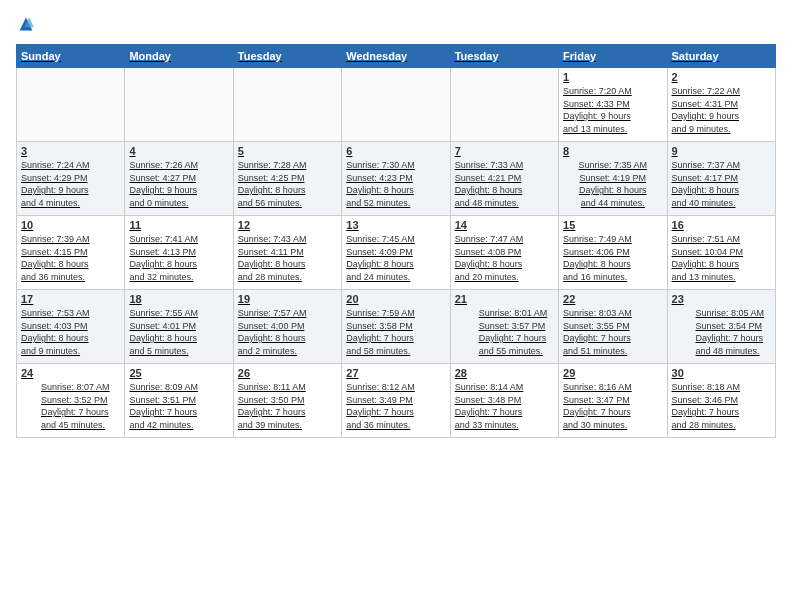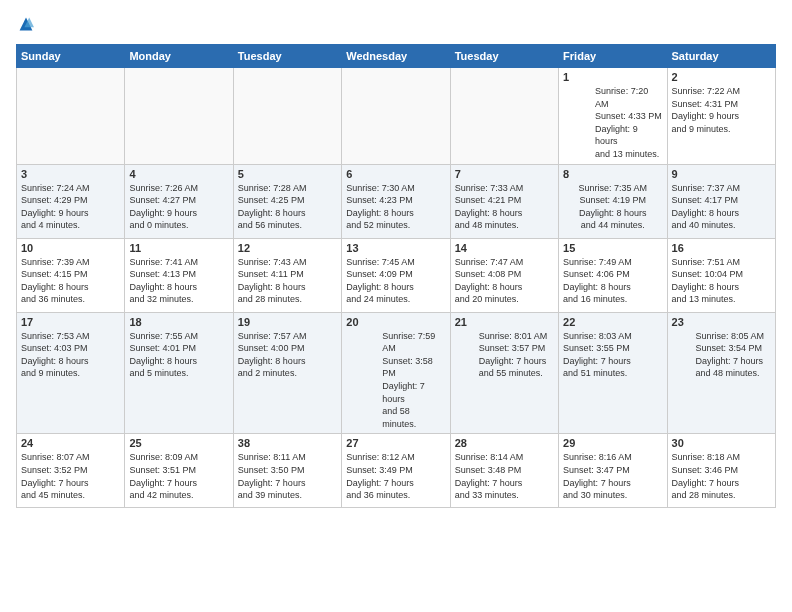--- a/index.html
+++ b/index.html
@@ -6,20 +6,21 @@
     body {
       font-family: Arial, sans-serif;
       background: #fff;
       width: 792px;
       height: 612px;
       overflow: hidden;
     }
     .container {
       width: 792px;
       padding: 16px 16px 8px 16px;
+      text-decoration: underline;
     }
     .header {
       display: flex;
       justify-content: space-between;
       align-items: flex-start;
       margin-bottom: 12px;
     }
     .logo {
       display: flex;
       flex-direction: column;
@@ -144,21 +145,21 @@
     </thead>
     <tbody id="calendar-body">
     <tr class="row-odd">
           <td class="empty"></td>
           <td class="empty"></td>
           <td class="empty"></td>
           <td class="empty"></td>
           <td class="empty"></td>
           <td>
             <span class="day-number">1</span>
-            <div class="day-info" style="white-space: pre-line; margin-left: 32px;">Sunrise: 7:20 AM
+            <div class="day-info" style="white-space: pre-line;">Sunrise: 7:20 AM
 Sunset: 4:33 PM
 Daylight: 9 hours
 and 13 minutes.</div>
           </td>
           <td>
             <span class="day-number">2</span>
             <div class="day-info" style="white-space: pre-line;">Sunrise: 7:22 AM
 Sunset: 4:31 PM
 Daylight: 9 hours
 and 9 minutes.</div>
@@ -283,21 +284,21 @@
           </td>
           <td>
             <span class="day-number">19</span>
             <div class="day-info" style="white-space: pre-line;">Sunrise: 7:57 AM
 Sunset: 4:00 PM
 Daylight: 8 hours
 and 2 minutes.</div>
           </td>
           <td>
             <span class="day-number">20</span>
-            <div class="day-info" style="white-space: pre-line; margin-left: 36px;">Sunrise: 7:59 AM
+            <div class="day-info" style="white-space: pre-line;">Sunrise: 7:59 AM
 Sunset: 3:58 PM
 Daylight: 7 hours
 and 58 minutes.</div>
           </td>
           <td>
             <span class="day-number">21</span>
             <div class="day-info" style="white-space: pre-line; margin-left: 24px;">Sunrise: 8:01 AM
 Sunset: 3:57 PM
 Daylight: 7 hours
 and 55 minutes.</div>
@@ -313,34 +314,34 @@
             <span class="day-number">23</span>
             <div class="day-info" style="white-space: pre-line; margin-left: 24px;">Sunrise: 8:05 AM
 Sunset: 3:54 PM
 Daylight: 7 hours
 and 48 minutes.</div>
           </td>
         </tr>
         <tr class="row-odd">
           <td>
             <span class="day-number">24</span>
-            <div class="day-info" style="white-space: pre-line;">Sunrise: 8:07 AM
+            <div class="day-info" style="white-space: pre-line; margin-left: 20px;">Sunrise: 8:07 AM
 Sunset: 3:52 PM
 Daylight: 7 hours
 and 45 minutes.</div>
           </td>
           <td>
             <span class="day-number">25</span>
             <div class="day-info" style="white-space: pre-line;">Sunrise: 8:09 AM
 Sunset: 3:51 PM
 Daylight: 7 hours
 and 42 minutes.</div>
           </td>
           <td>
-            <span class="day-number">38</span>
+            <span class="day-number">26</span>
             <div class="day-info" style="white-space: pre-line;">Sunrise: 8:11 AM
 Sunset: 3:50 PM
 Daylight: 7 hours
 and 39 minutes.</div>
           </td>
           <td>
             <span class="day-number">27</span>
             <div class="day-info" style="white-space: pre-line;">Sunrise: 8:12 AM
 Sunset: 3:49 PM
 Daylight: 7 hours

